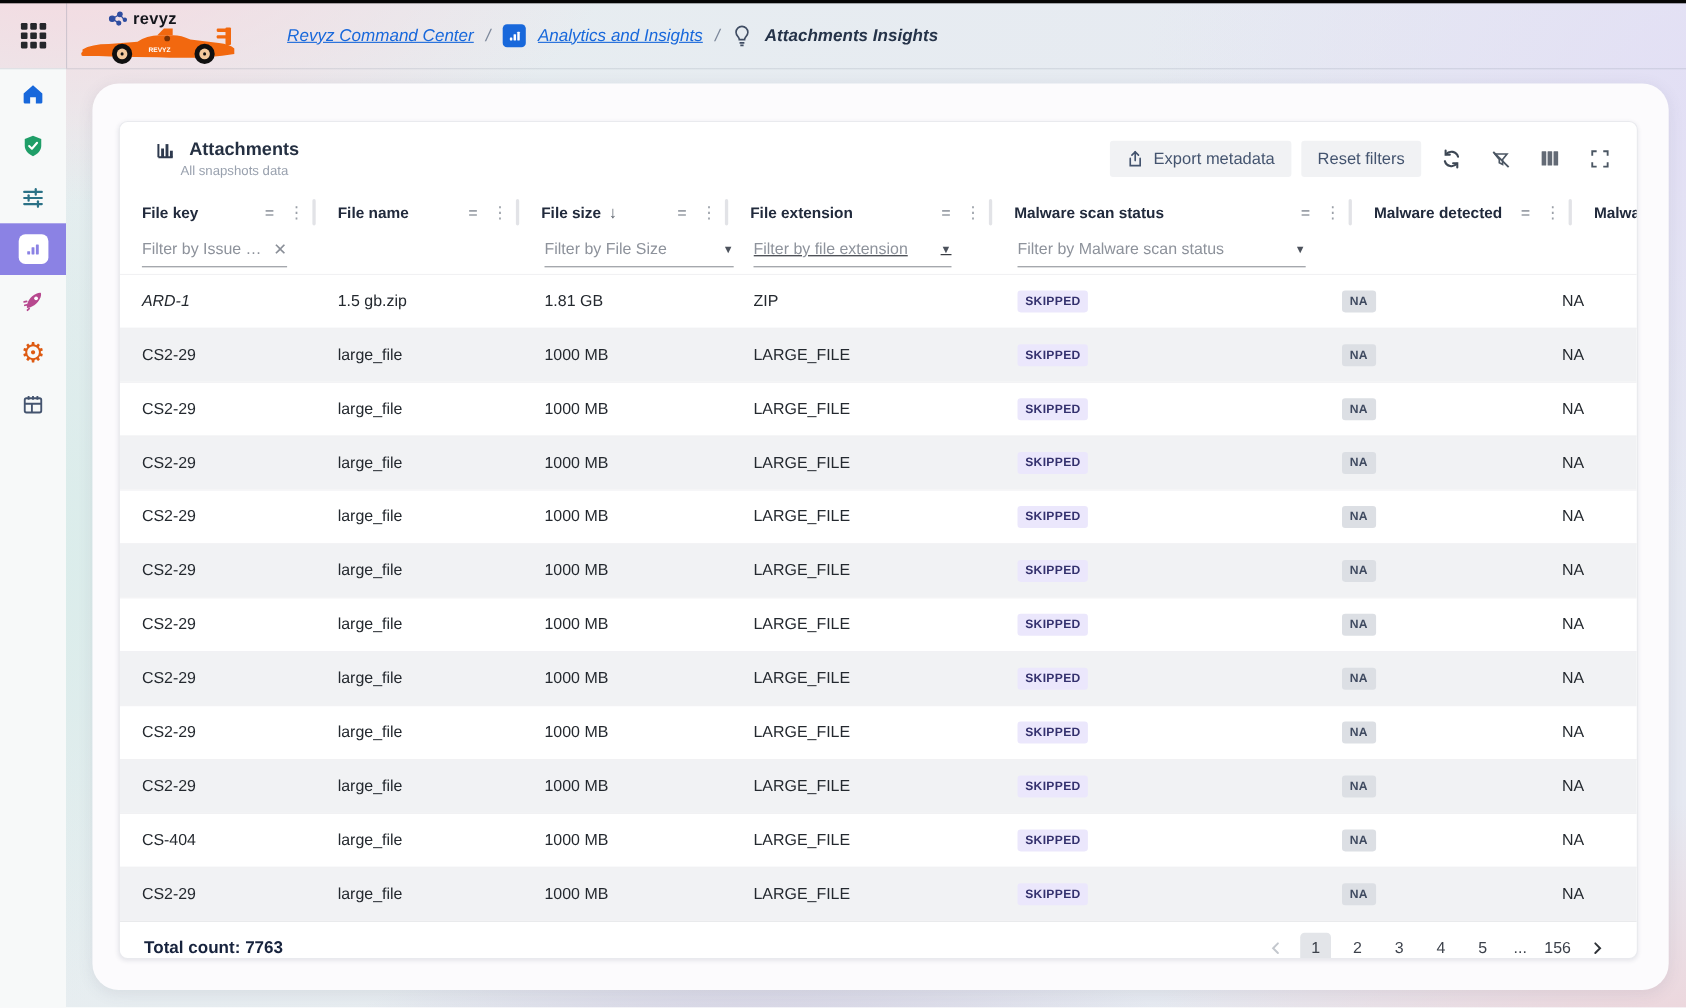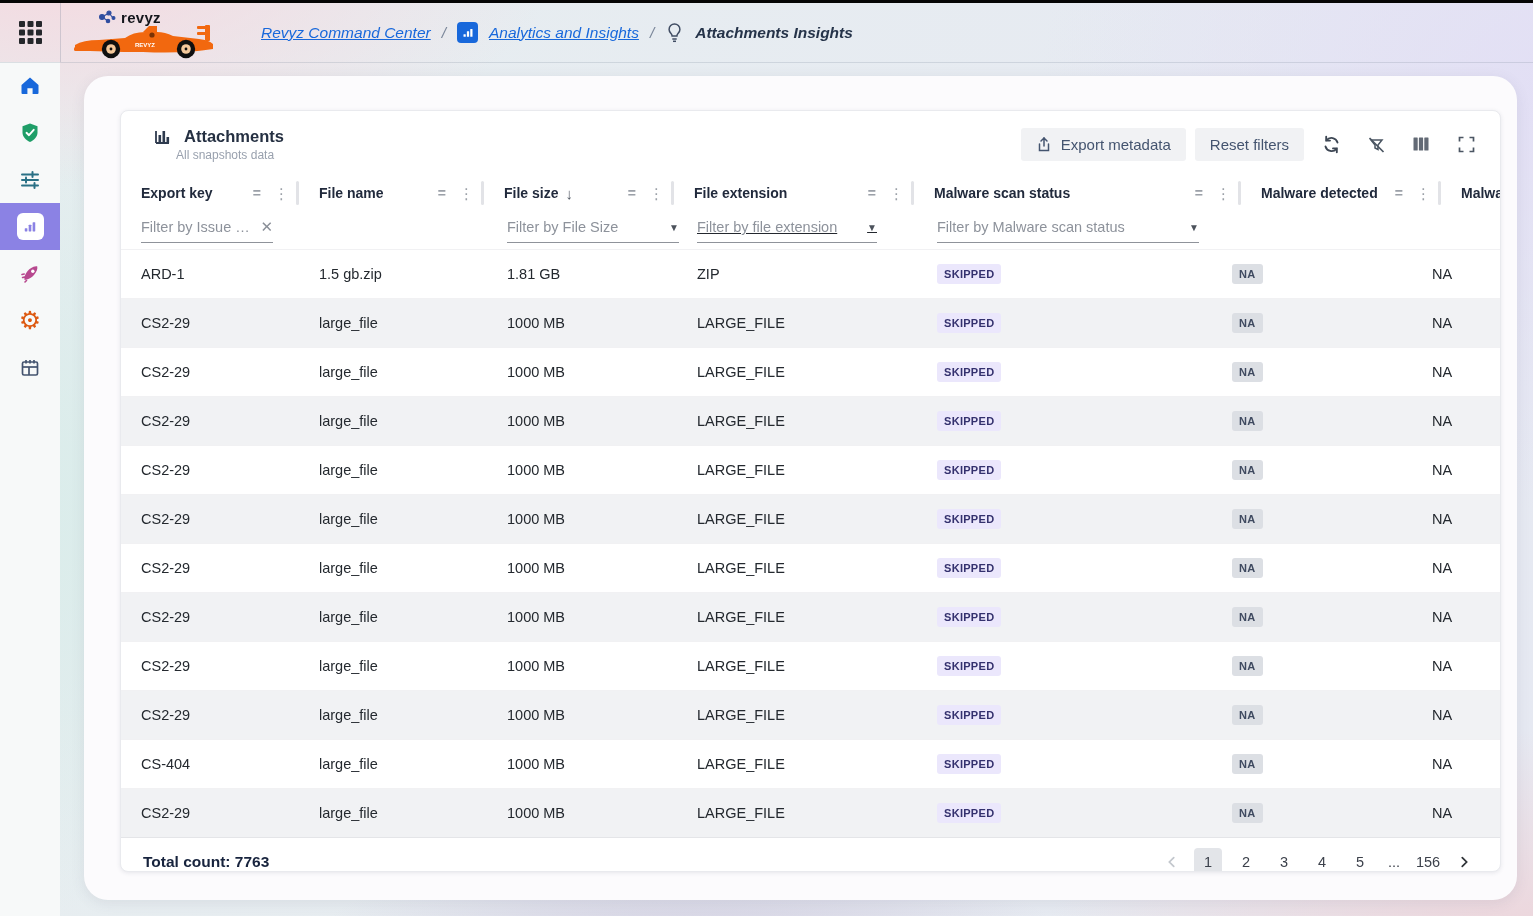--- a/index.html
+++ b/index.html
@@ -32,21 +32,21 @@
   
   .sidebar{position:absolute;top:62px;left:0;width:60px;bottom:0;background:#f7f9f9;z-index:4;
     display:flex;flex-direction:column;}
   .sideitem{width:60px;height:47px;display:flex;align-items:center;justify-content:center;cursor:pointer;}
   .sideitem.active{background:#8b82e4;}
   .active-chip{width:27px;height:27px;background:#fff;border-radius:6px;display:flex;align-items:center;justify-content:center;}
   .gear-glyph{font-family:"DejaVu Sans",sans-serif;font-size:25px;color:#dd5a12;line-height:1;}
   
   .panel{position:absolute;left:84px;top:76px;right:16px;bottom:16px;background:#fcfbfd;border-radius:24px;
     box-shadow:0 3px 14px rgba(80,80,110,.10);}
-  .card{position:absolute;left:36px;top:34px;width:1379px;height:760px;background:#fff;
+  .card{position:absolute;left:24px;top:34px;width:1379px;height:760px;background:#fff;
     border:1px solid #e9eaee;border-radius:8px;box-shadow:0 1px 4px rgba(40,50,80,.10);
     overflow:hidden;display:flex;flex-direction:column;}
   .card-head{height:66px;flex:0 0 auto;display:flex;align-items:center;justify-content:space-between;
     padding:0 16px 0 32px;}
   .title-block{display:flex;flex-direction:column;}
   .title-row{display:flex;align-items:center;gap:12px;}
   .title-row h1{margin:0;font-size:16.5px;font-weight:bold;color:#253042;}
   .subtitle{margin:2px 0 0 23px;font-size:12px;color:#99a1ae;}
   .toolbar{display:flex;align-items:center;gap:9px;}
   .btn{height:33px;padding:0 15px;background:#f1f2f4;border:none;border-radius:3px;color:#44546f;
@@ -294,21 +294,21 @@
               <polyline points="15.5,11.5 15.5,15.5 11.5,15.5"></polyline>
                 <polyline points="5.5,15.5 1.5,15.5 1.5,11.5"></polyline>
             </svg>
           </button>
         </div>
       </div>
 
       <div class="tablewrap">
         <div class="thead" id="thead">
             <div class="hcell" style="width: 178px;">
-              <span class="hlabel">Export key</span>
+              <span class="hlabel">File key</span>
               <span class="hspace"></span>
               <span class="hhandle">=</span>
               <span class="hdots">⋮</span>
               <span class="hsep"></span>
             </div>
             <div class="hcell" style="width: 185px;">
               <span class="hlabel">File name</span>
               <span class="hspace"></span>
               <span class="hhandle">=</span>
               <span class="hdots">⋮</span>
@@ -372,21 +372,21 @@
               <div class="finner" style="width: 262px;">
                 <span class="fph">Filter by Malware scan status</span>
                 <span class="fcaret">▼</span>
               </div>
             </div>
             <div class="fcell" style="width: 200px;"></div>
             <div class="fcell" style="width: 254px;"></div>
           </div>
         <div class="tbody" id="tbody">
             <div class="trow">
-              <div class="tcell" style="width: 178px;">ARD-1</div>
+              <div class="tcell" style="width: 178px; font-style: italic;">ARD-1</div>
               <div class="tcell" style="width: 188px;">1.5 gb.zip</div>
               <div class="tcell" style="width: 190px;">1.81 GB</div>
               <div class="tcell" style="width: 240px;">ZIP</div>
               <div class="tcell" style="width: 295px;">
                 <span class="badge status">SKIPPED</span>
               </div>
               <div class="tcell" style="width: 200px;">
                 <span class="badge na">NA</span>
               </div>
               <div class="tcell" style="width: 254px;">NA</div>

